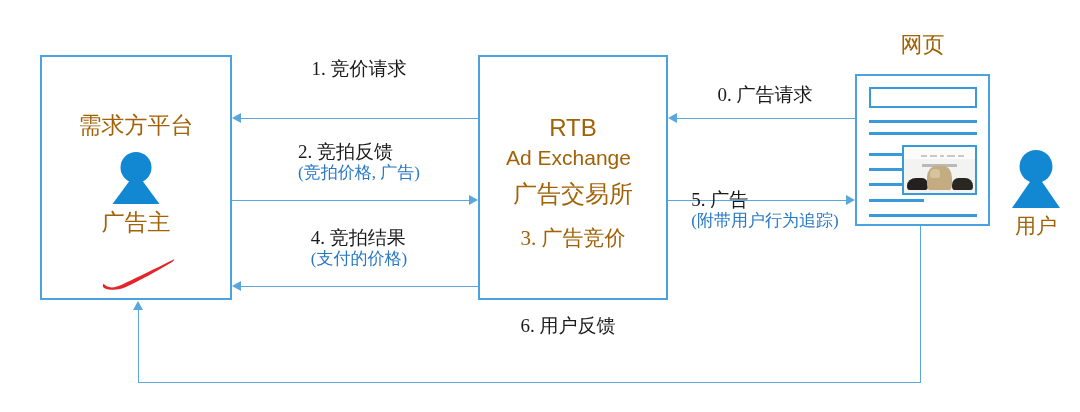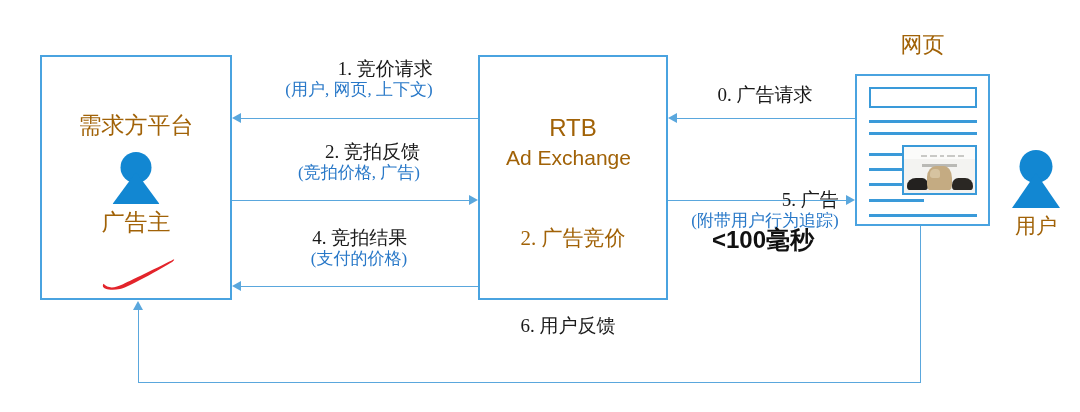--- a/index.html
+++ b/index.html
@@ -3,21 +3,21 @@
 <meta charset="utf-8">
 <style>
   html,body{margin:0;padding:0;background:#ffffff;}
   body{width:1080px;height:412px;overflow:hidden;
        font-family:"Liberation Serif","DejaVu Serif",serif;}
   #stage{position:relative;width:1080px;height:412px;background:#fff;}
 
   .box{position:absolute;box-sizing:border-box;border:2px solid #4aa3e0;background:#fff;}
 
   .lbl{position:absolute;white-space:nowrap;line-height:1.18;}
-  .lbl .t1{display:block;color:#1a1a1a;font-size:19px;text-align:right;}
+  .lbl .t1{display:block;color:#1a1a1a;font-size:19px;text-align:left;}
   .lbl .t2{display:block;color:#2878c8;font-size:17px;text-align:center;}
   .center{transform:translateX(-50%);text-align:center;}
 
   .boxtitle{position:absolute;width:100%;text-align:center;color:#a16207;}
 
   .sans{font-family:"Liberation Sans","DejaVu Sans",sans-serif;}
 
   
   .hline{position:absolute;height:0;border-top:1.6px solid #5aa7dd;}
   .vline{position:absolute;width:0;border-left:1.6px solid #5aa7dd;}
@@ -75,21 +75,22 @@
       <path d="M5.5 25.8 C10 30.8 16.5 30.2 25 26.2 C33.5 22.2 70 4.5 74.5 2.0
                C76.5 0.9 76.8 2.0 74.8 3.4 C71.5 5.8 31.5 29.0 22.0 31.0
                C12.8 32.9 2.0 31.2 5.5 25.8 Z" fill="#e3242b"></path>
     </svg>
   </div>
 
   <div class="box" style="left:478px;top:55px;width:190px;height:245px;"></div>
 
   <div class="boxtitle sans" style="left:478px;top:114px;width:190px;font-size:24px;font-weight:400;">RTB</div>
   <div class="boxtitle sans" style="left:478px;top:146px;width:181px;font-size:21px;font-weight:400;">Ad Exchange</div>
-  <div class="boxtitle" style="left:478px;top:224px;width:190px;font-size:21px;">2. 广告竞价</div>
+  <div class="boxtitle" style="left:478px;top:178px;width:190px;font-size:24px;">广告交易所</div>
+  <div class="boxtitle" style="left:478px;top:224px;width:190px;font-size:21px;">3. 广告竞价</div>
 
   <div class="boxtitle" style="left:855px;top:30px;width:135px;font-size:22px;">网页</div>
 
   <div class="box" style="left:855px;top:74px;width:135px;height:152px;"></div>
 
   <div class="wp-header" style="left:869px;top:87px;width:108px;height:21px;"></div>
 
   <div class="wp-line" style="left:869px;top:120px;width:108px;"></div>
   <div class="wp-line" style="left:869px;top:132px;width:108px;"></div>
   <div class="wp-line" style="left:869px;top:153px;width:37px;"></div>
@@ -132,21 +133,20 @@
   <div class="hline" style="left:668px;top:200px;width:179px;"></div>
   <div class="arrow arr-right" style="left:846px;top:195px;"></div>
 
   <div class="vline" style="left:920px;top:226px;height:157px;"></div>
   <div class="hline" style="left:138px;top:382px;width:783px;"></div>
   <div class="vline" style="left:138px;top:310px;height:73px;"></div>
   <div class="arrow arr-up" style="left:133px;top:301px;"></div>
 
   <div class="lbl center" style="left:359px;top:58px;">
     <span class="t1">1. 竞价请求</span>
-    <span class="t2">(用户, 网页, 上下文)</span>
   </div>
 
   <div class="lbl center" style="left:359px;top:141px;">
     <span class="t1">2. 竞拍反馈</span>
     <span class="t2">(竞拍价格, 广告)</span>
   </div>
 
   <div class="lbl center" style="left:359px;top:227px;">
     <span class="t1">4. 竞拍结果</span>
     <span class="t2">(支付的价格)</span>
@@ -158,15 +158,14 @@
 
   <div class="lbl center" style="left:765px;top:141px;margin-top:48px;">
     <span class="t1">5. 广告</span>
     <span class="t2">(附带用户行为追踪)</span>
   </div>
 
   <div class="lbl center" style="left:568px;top:315px;">
     <span class="t1">6. 用户反馈</span>
   </div>
 
-  <div class="sans" style="position:absolute;left:712px;top:224px;font-size:24px;font-weight:bold;color:#111;white-space:nowrap;">&lt;100毫秒</div>
 
 </div>
 
 </body></html>

